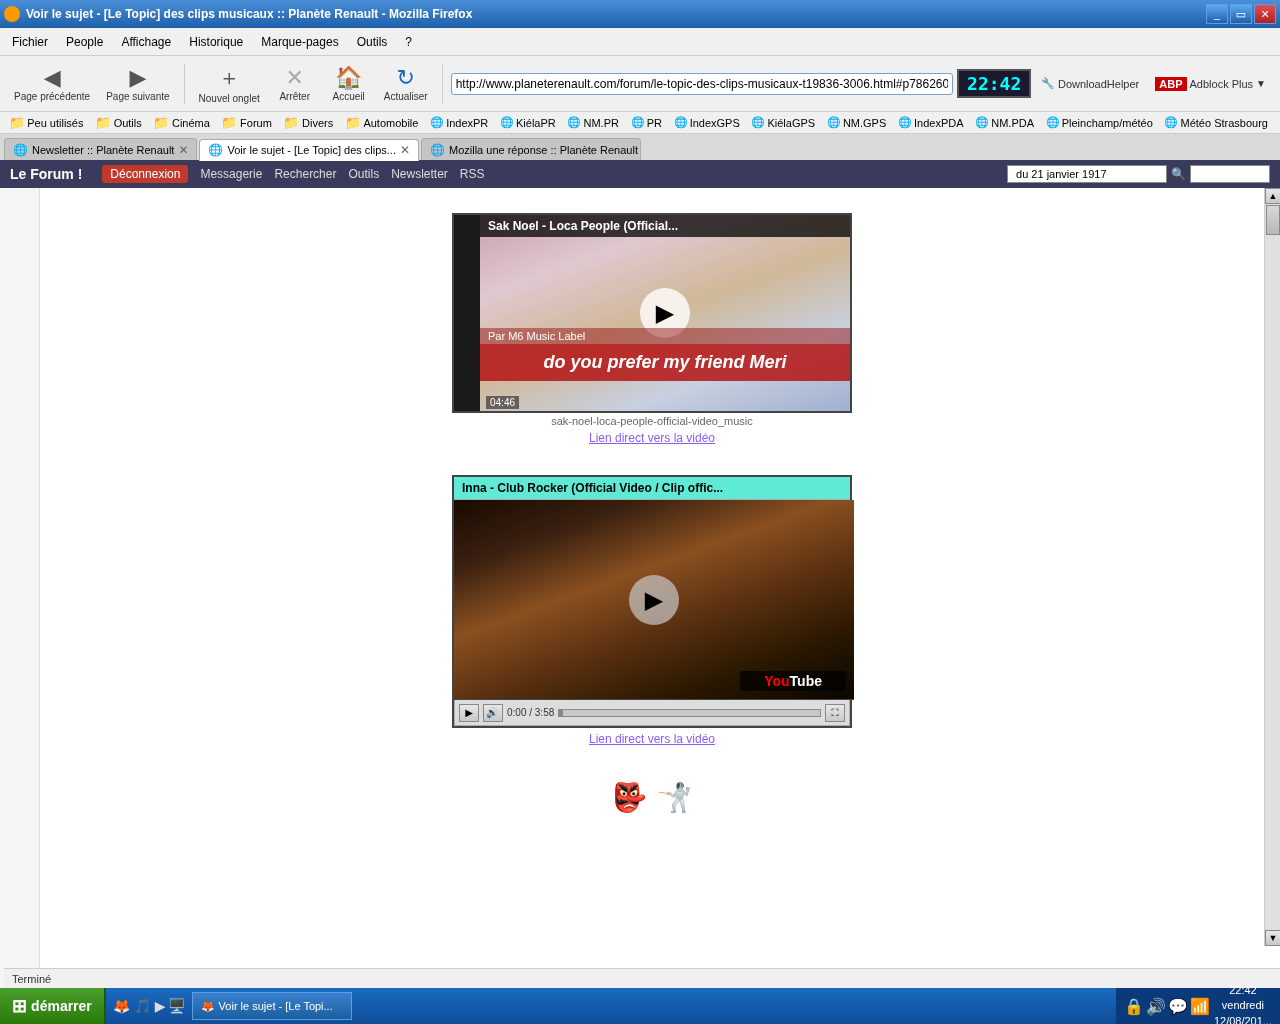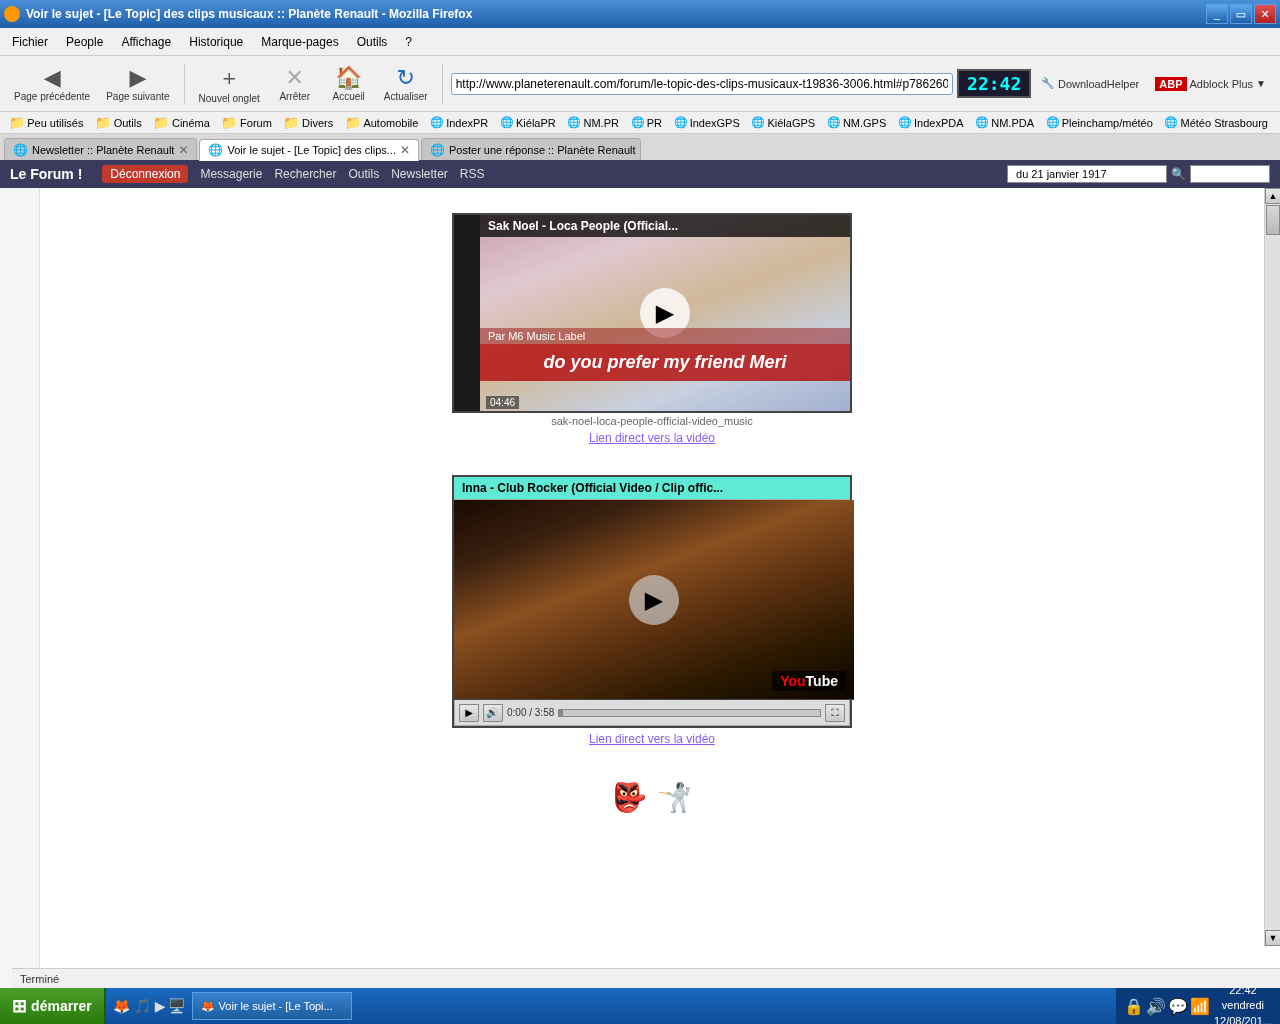--- a/index.html
+++ b/index.html
@@ -319,21 +319,21 @@
       font-size: 10px;
       color: #333;
     }
     .youtube-badge {
       position: absolute;
       bottom: 8px; right: 8px;
       background: rgba(0,0,0,0.7);
       color: white;
       font-size: 14px;
       font-weight: bold;
-      padding: 2px 8px;
+      padding: 2px 24px;
       border-radius: 3px;
     }
     .yt-red { color: #ff0000; }
 
     .video-link {
       color: #8b5cf6;
       font-size: 12px;
       text-align: center;
       margin-top: 4px;
       text-decoration: underline;
@@ -350,21 +350,21 @@
     .page-footer-emoji {
       display: flex;
       gap: 10px;
       margin: 20px 0;
     }
 
     
     .status-bar {
       position: fixed;
       bottom: 36px;
-      left: 12px; right: 0;
+      left: 4px; right: 0;
       height: 20px;
       background: #f0f0f0;
       border-top: 1px solid #ccc;
       display: flex;
       align-items: center;
       padding: 0 8px;
       font-size: 11px;
       color: #333;
     }
 
@@ -557,21 +557,21 @@
     <span>Newsletter :: Planète Renault</span>
     <span class="tab-close">✕</span>
   </div>
   <div class="tab active">
     <span style="font-size:12px;">🌐</span>
     <span>Voir le sujet - [Le Topic] des clips...</span>
     <span class="tab-close">✕</span>
   </div>
   <div class="tab inactive">
     <span style="font-size:12px;">🌐</span>
-    <span>Poster une réponse :: Planète Renault</span>
+    <span>Mozilla une réponse :: Planète Renault</span>
     <span class="tab-close">✕</span>
   </div>
 </div>
 
 <div class="forum-nav">
   <span class="forum-nav-brand">Le Forum !</span>
   <span class="forum-nav-item highlight">Déconnexion</span>
   <span class="forum-nav-item">Messagerie</span>
   <span class="forum-nav-item">Rechercher</span>
   <span class="forum-nav-item">Outils</span>

